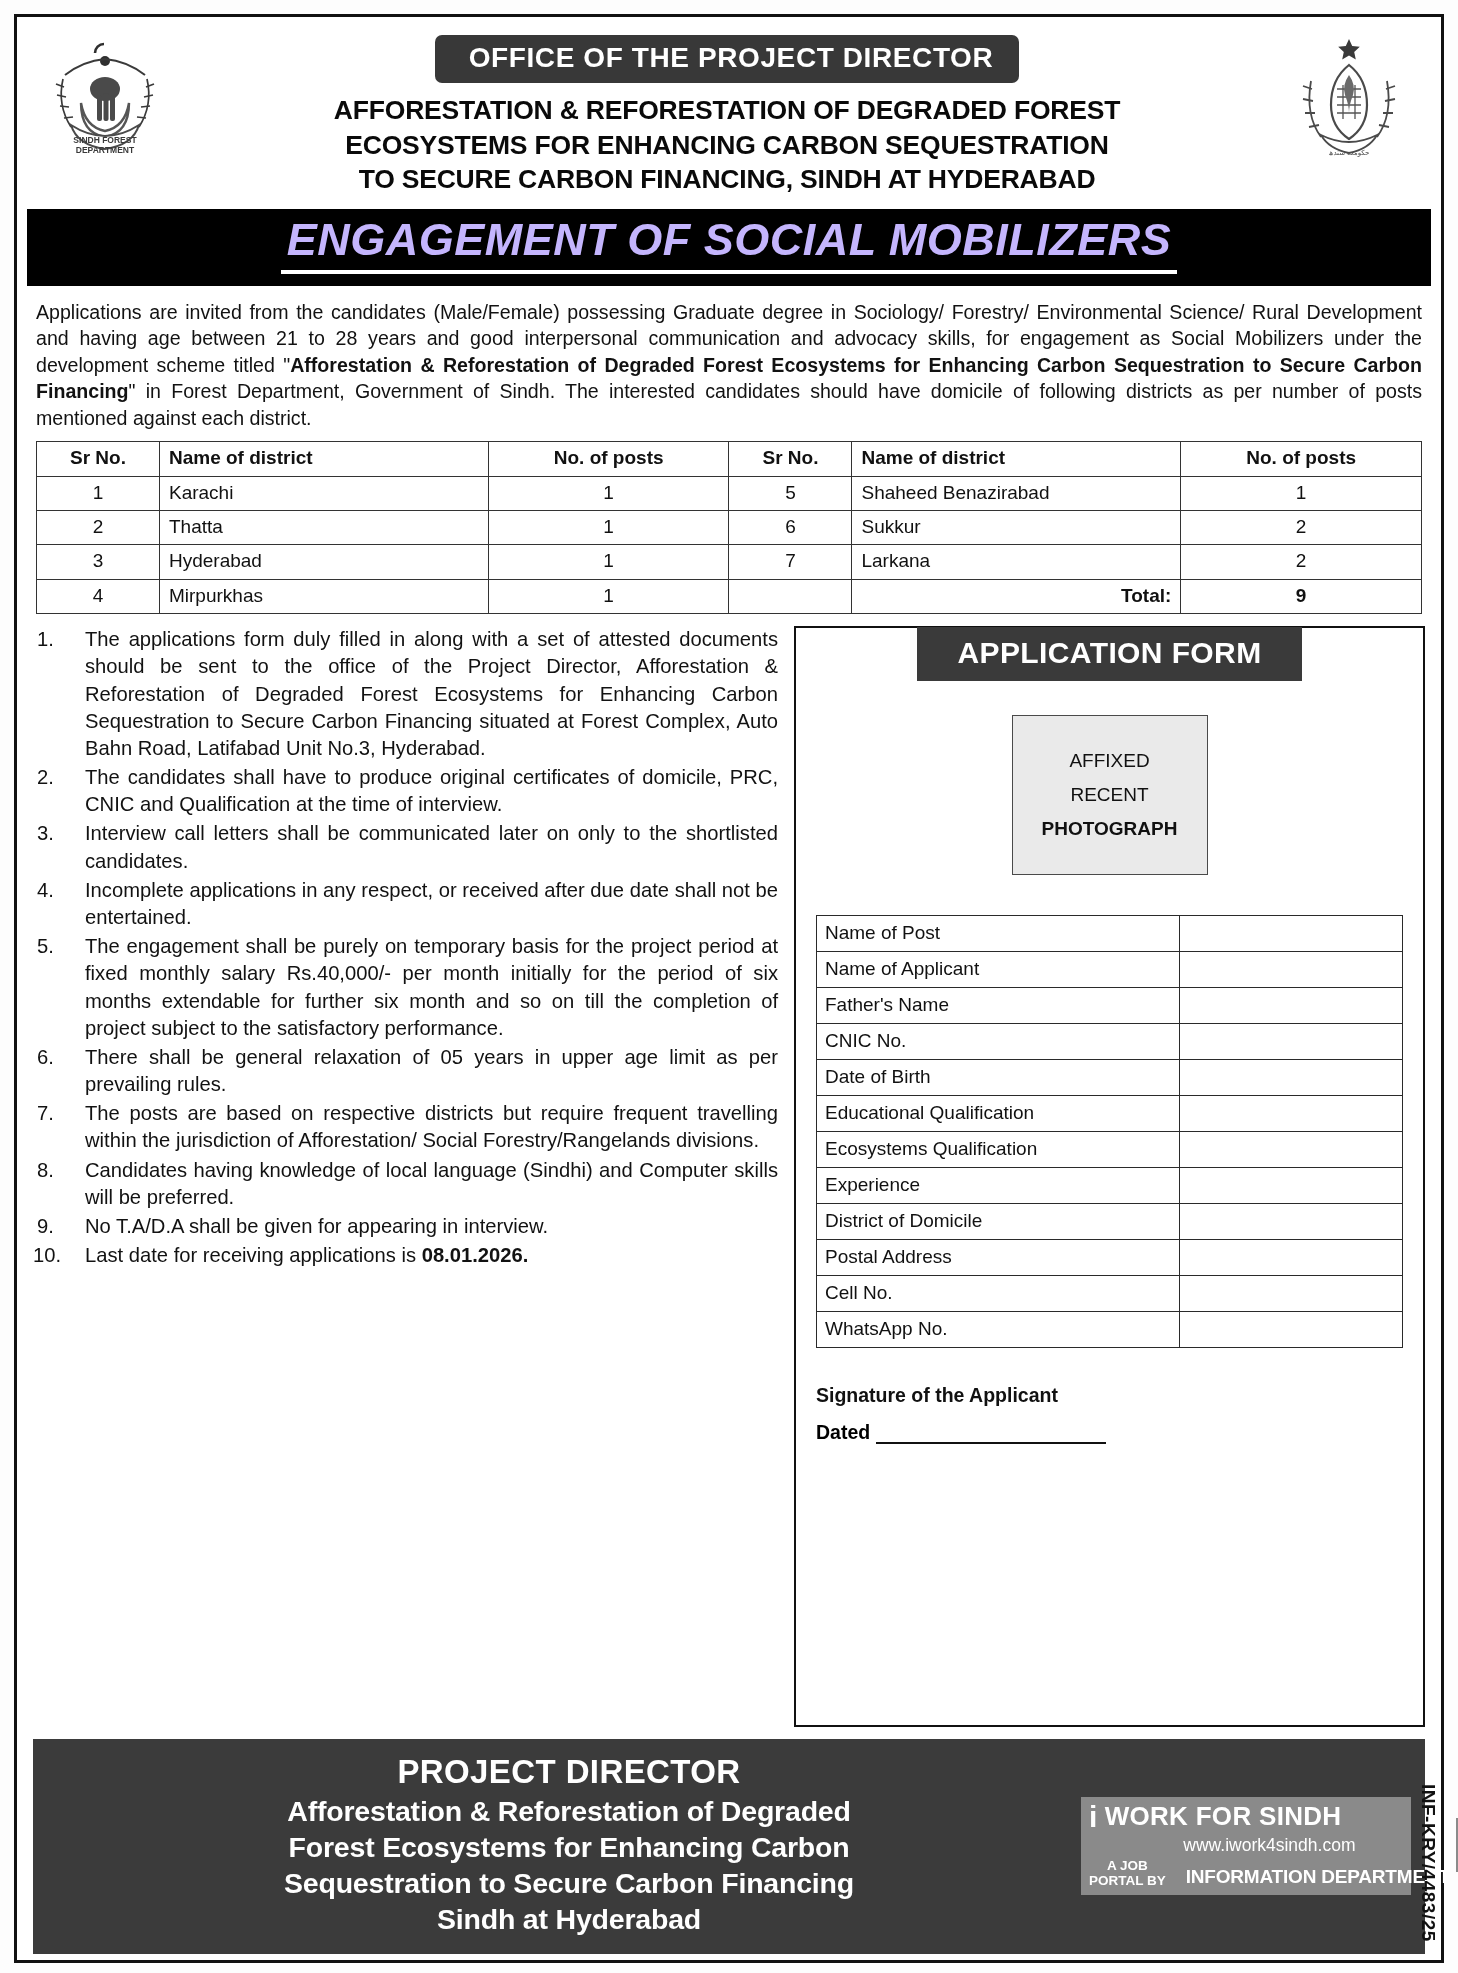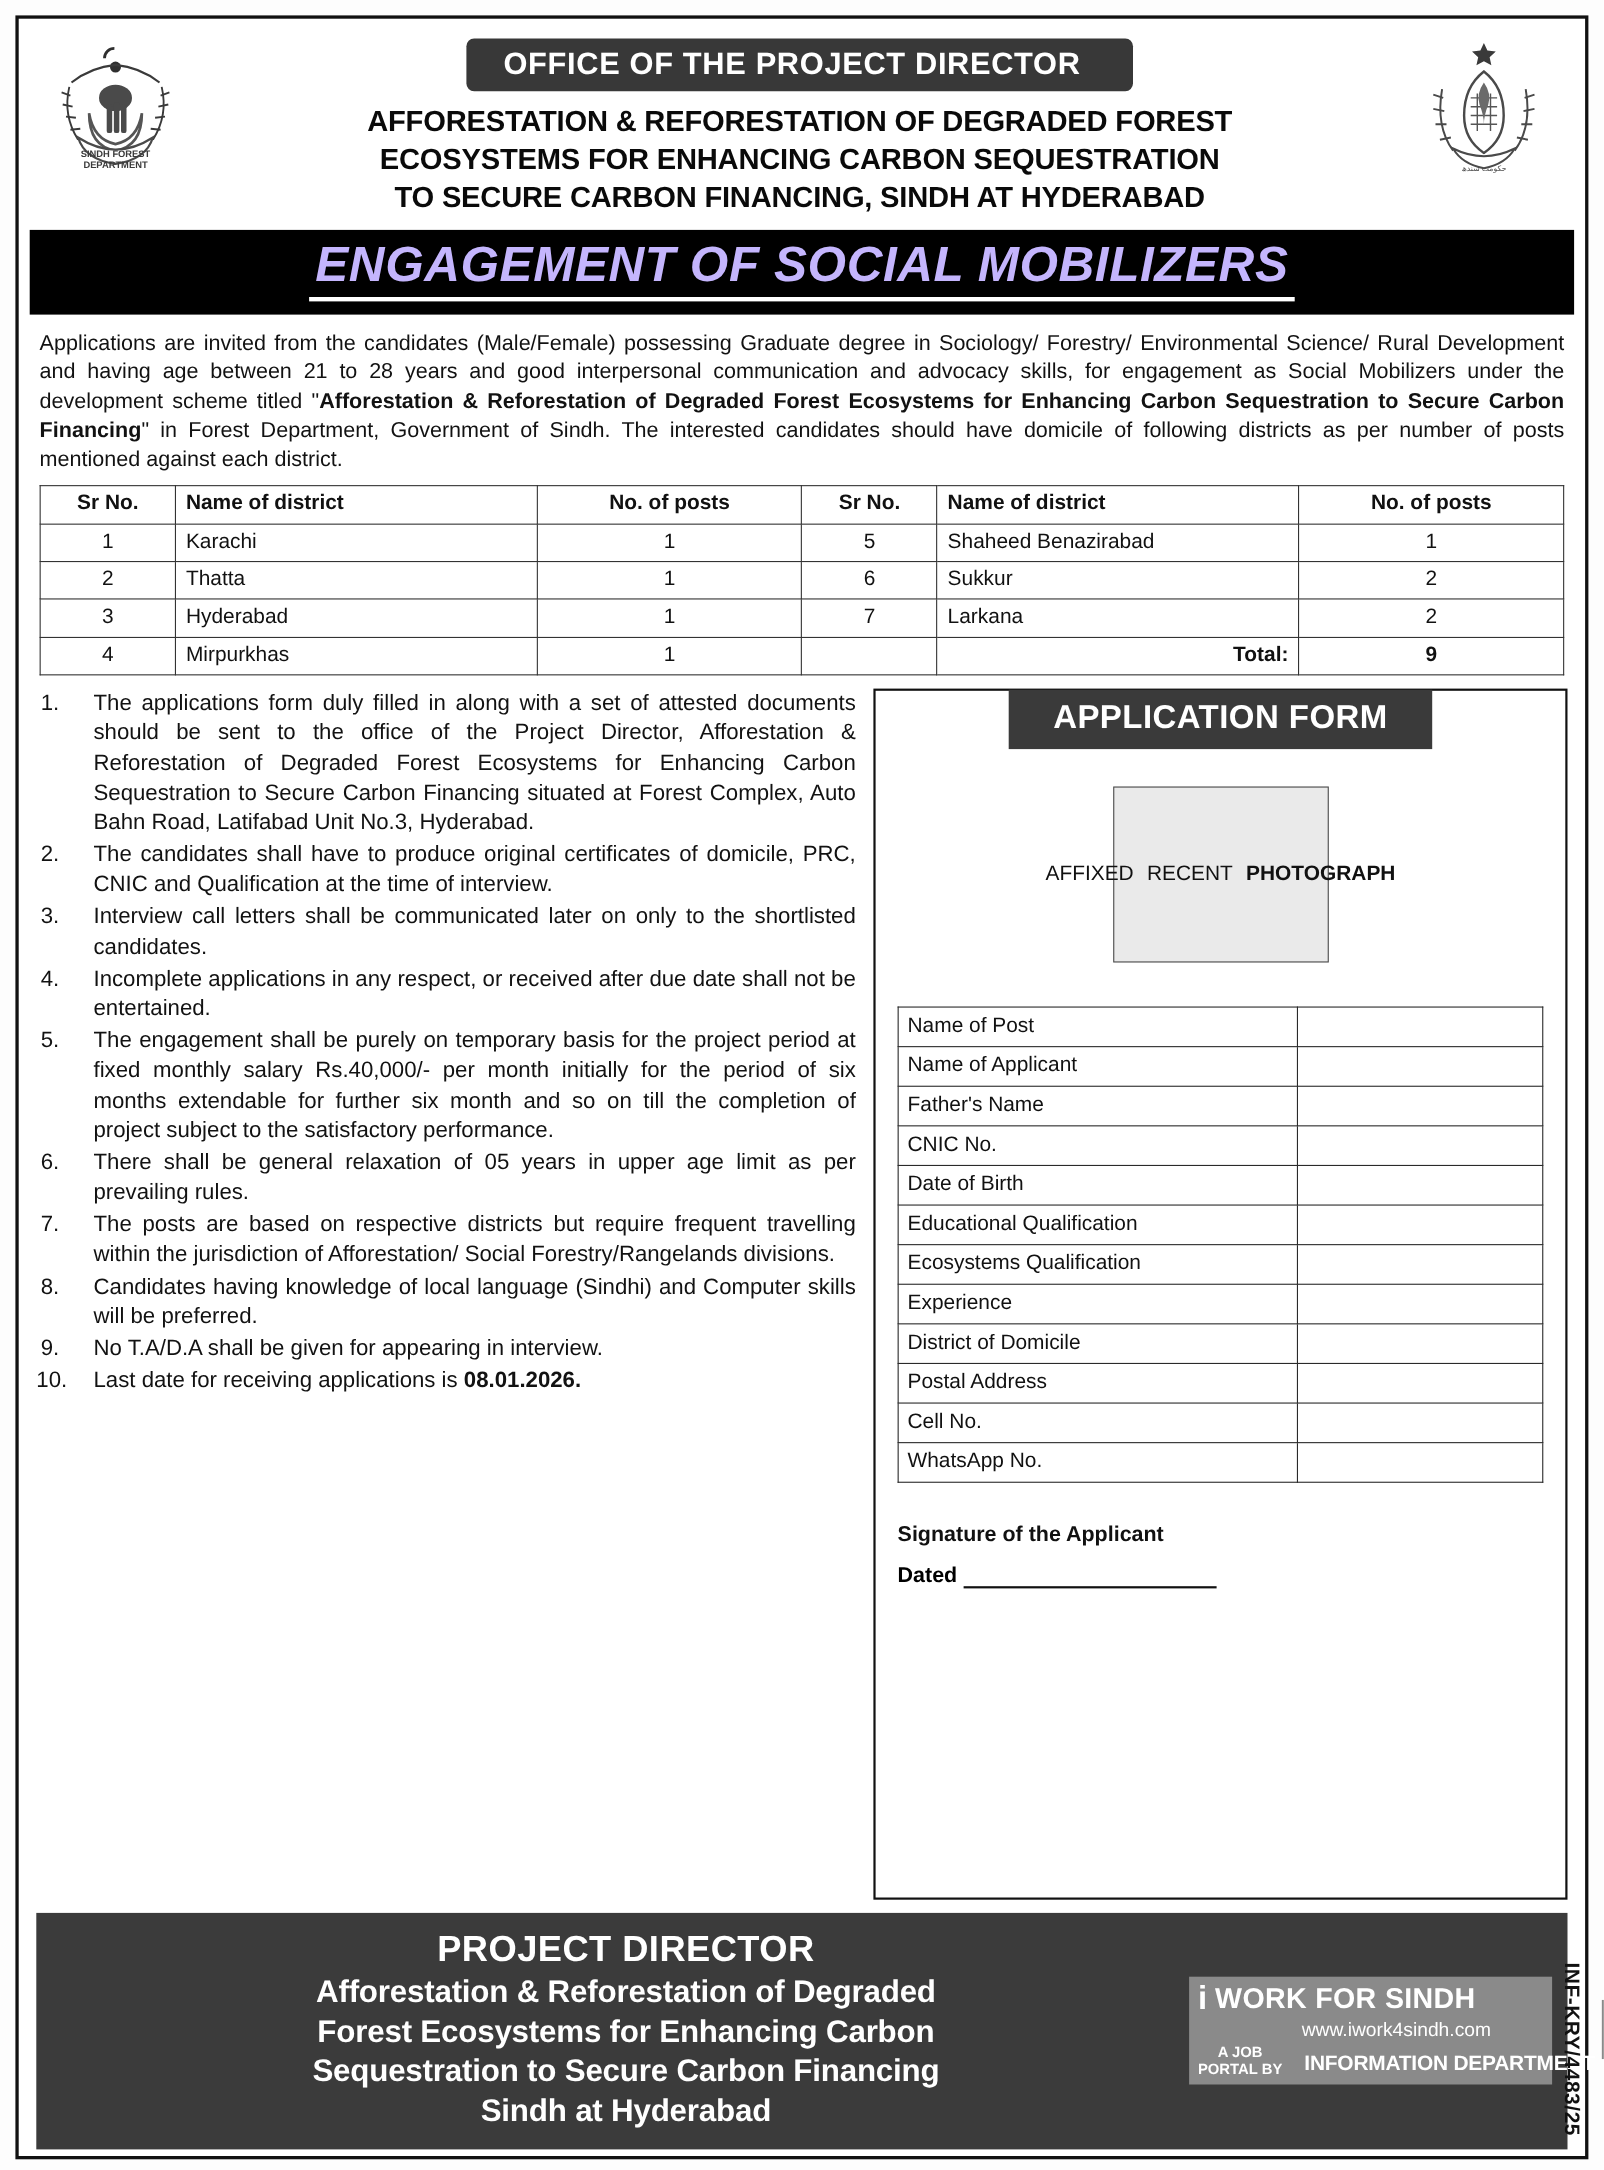--- a/index.html
+++ b/index.html
@@ -50,21 +50,21 @@
     flex-direction: column;
     align-items: center;
     padding-top: 6px;
   }
   .office-pill {
     background: #383838;
     color: #fff;
     font-size: 28px;
     font-weight: bold;
     letter-spacing: 0.6px;
-    padding: 7px 48px 9px 34px;
+    padding: 7px 26px 9px 34px;
     border-radius: 7px;
     text-align: right;
     white-space: nowrap;
     margin-bottom: 10px;
   }
   .project-title {
     text-align: center;
     font-size: 26.5px;
     font-weight: bold;
     line-height: 1.31;
@@ -178,21 +178,21 @@
     letter-spacing: 0.4px;
     padding: 9px 40px 11px 40px;
   }
   .photo-box {
     width: 196px;
     height: 160px;
     border: 1.6px solid #4a4a4a;
     background: #eaeaea;
     margin: 34px auto 0 auto;
     display: flex;
-    flex-direction: row;
+    flex-direction: column;
     align-items: center;
     justify-content: center;
     gap: 12px;
     font-size: 19px;
     color: #111;
   }
   .photo-box .ph-bold { font-weight: bold; }
 
   table.form-fields {
     width: 100%;

